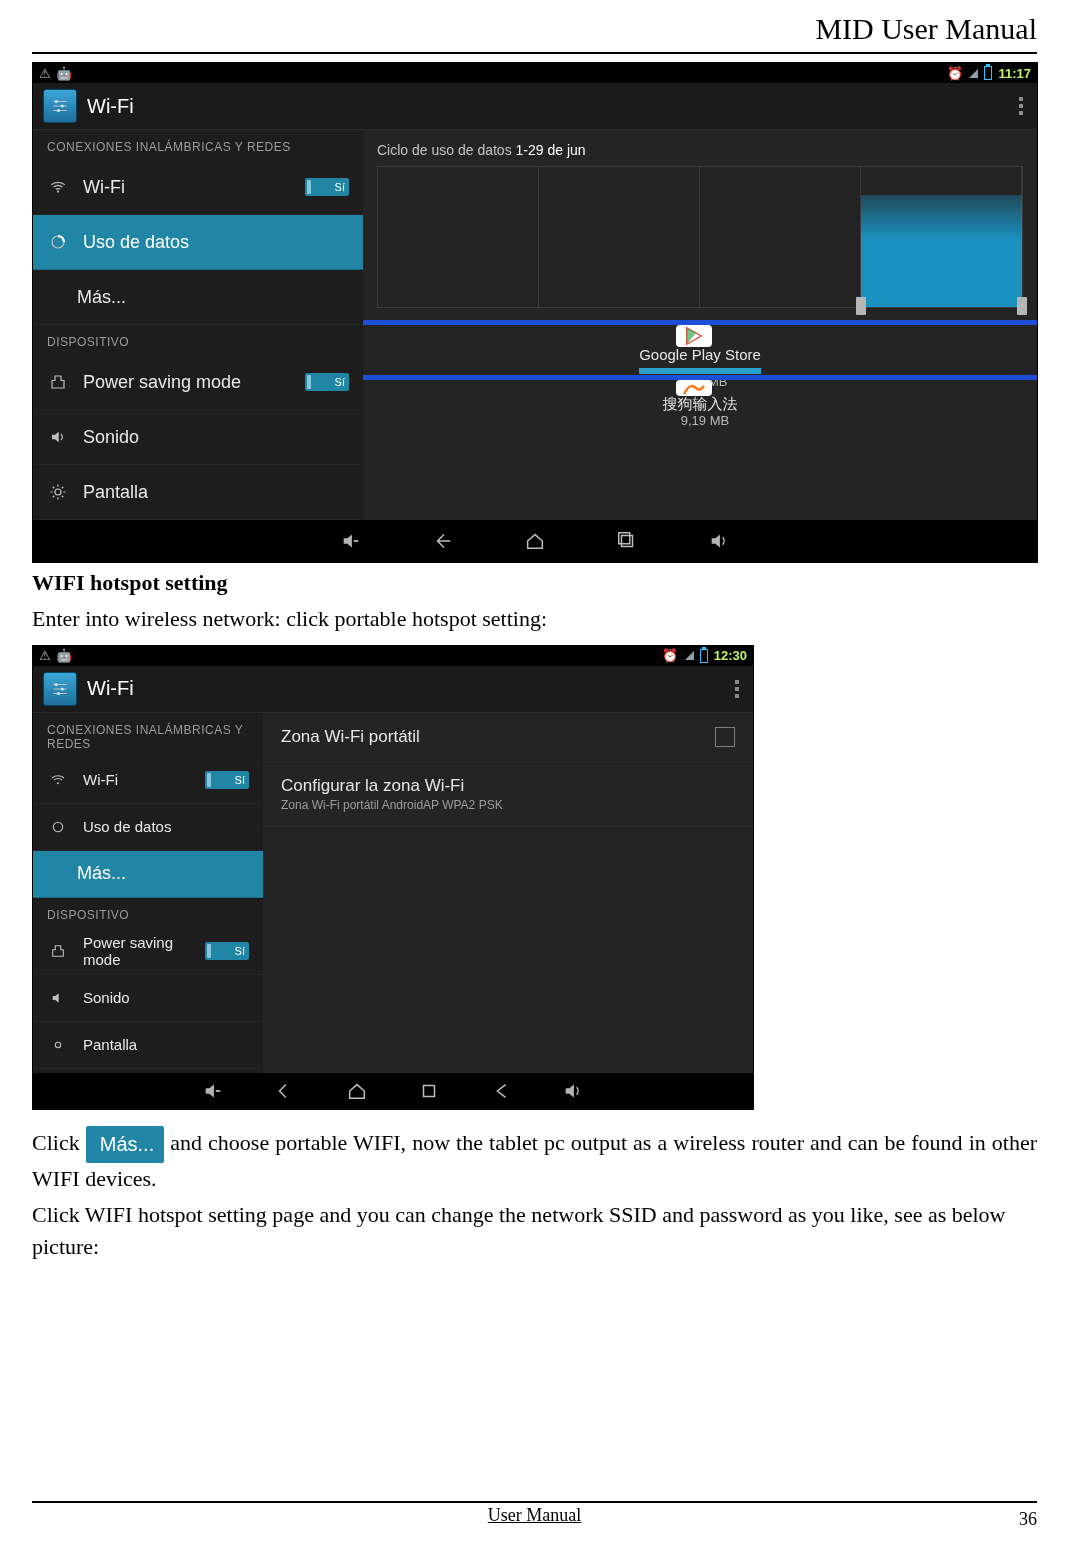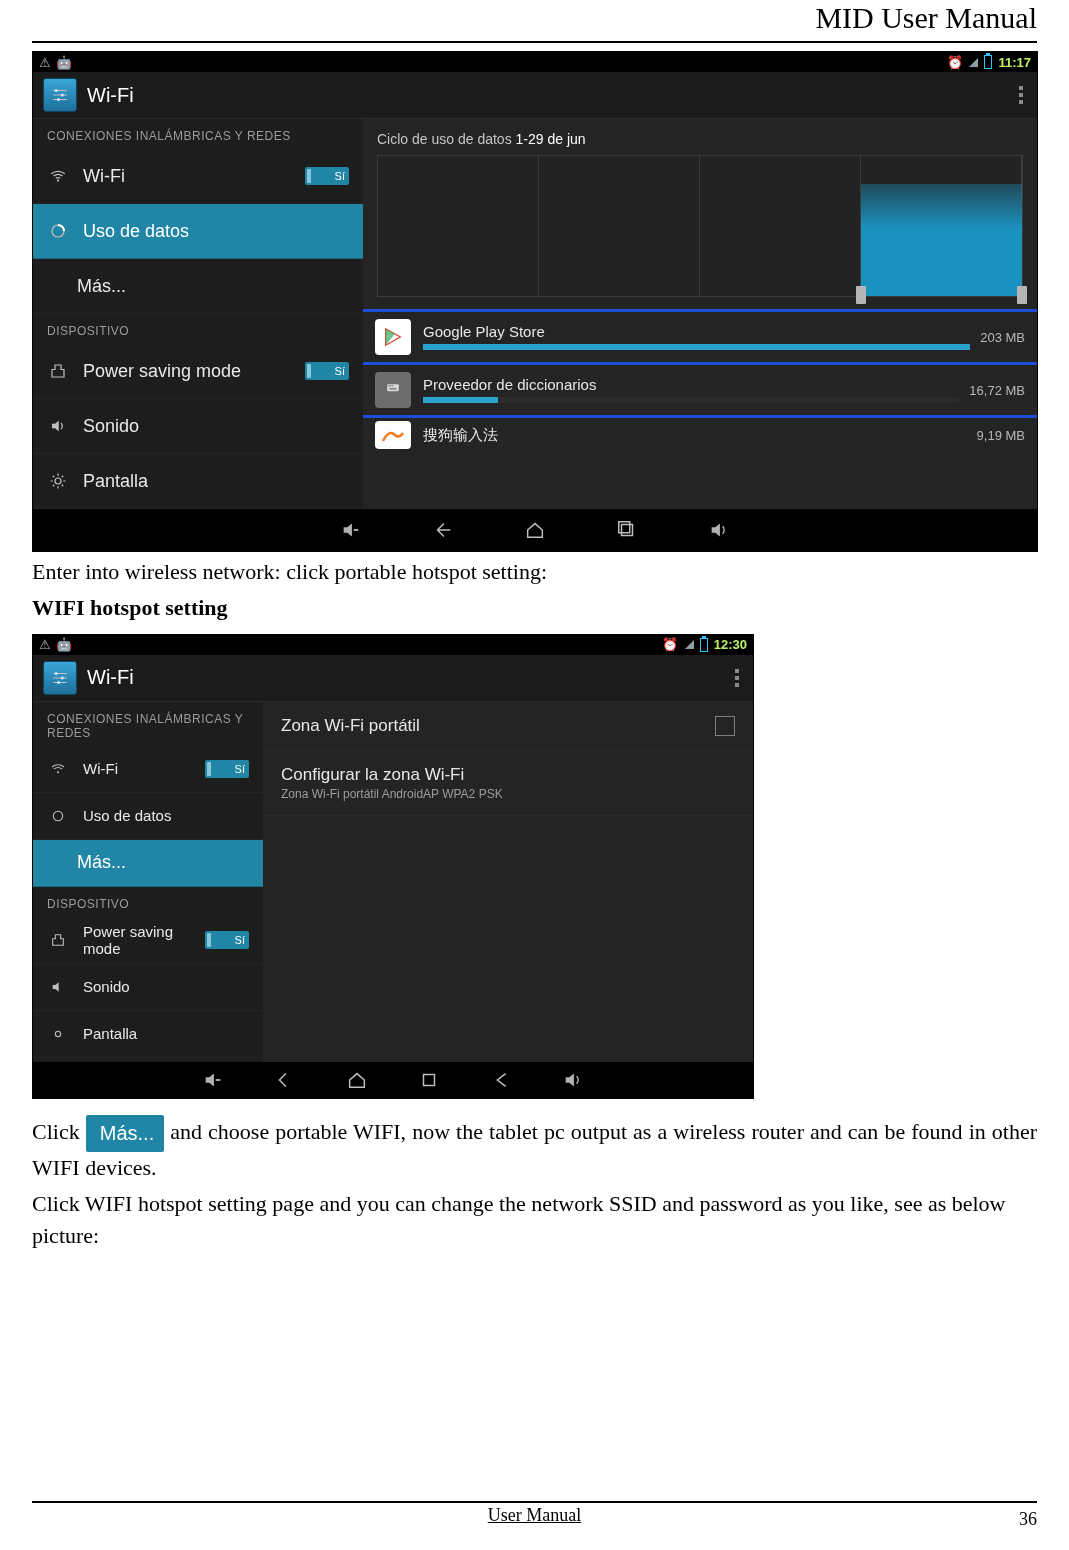--- a/index.html
+++ b/index.html
@@ -7,21 +7,21 @@
     padding: 0;
     font-family: "Times New Roman", Times, serif;
     background: #fff;
     color: #000;
   }
   .page {
     width: 1069px;
     height: 1550px;
     margin: 0 auto;
     box-sizing: border-box;
-    padding: 1px 32px 0 32px;
+    padding: 12px 32px 0 32px;
     position: relative;
   }
   .doc-header {
     text-align: right;
     font-size: 30px;
     margin-bottom: 6px;
   }
   .hr-top {
     border-top: 2px solid #000;
     margin: 0 0 8px 0;
@@ -149,22 +149,23 @@
   .chart .knob {
     position:absolute; bottom:-8px;
     width:10px; height:18px; border-radius:1px; background:#b5b5b5;
   }
   .chart .knob.l { left:75%; transform:translateX(-50%);}
   .chart .knob.r { right:0; transform:translateX(50%);}
   .chart-caption { margin-top:10px; font-size:14px; color:#9e9e9e; }
 
   .app-row {
     display:flex; align-items:center;
-    height:50px; border-top:3px solid #1d4ed8;
+    height:50px; border-top:5px solid #1d4ed8;
     padding: 0 12px;
+    flex-direction: column;
   }
   .app-row .thumb {
     width:36px; height:36px; border-radius:4px;
     background:#eee; margin-right:12px;
     display:flex; align-items:center; justify-content:center;
   }
   .app-row .body { flex:1; }
   .app-row .name { font-size:15px; color:#e6e6e6; line-height:1.1; }
   .app-row .bar {
     width:100%; height:6px; margin-top:4px;
@@ -351,38 +352,20 @@
         </div>
         <div class="body">
           <div class="name">Google Play Store</div>
           <div class="bar">
                 <div class="inner" style="width:100%"></div>
               </div>
         </div>
         <div class="size">203 MB</div>
       </div>
 
-      <div class="app-row">
-        <div class="thumb" style="background:#6d6d6d;">
-          <svg viewBox="0 0 24 24" width="20" height="14">
-                <rect x="2" y="2" width="20" height="12" rx="2" fill="#d9d9d9"></rect>
-                <rect x="4" y="4" width="2" height="2" fill="#6d6d6d"></rect>
-                <rect x="7" y="4" width="2" height="2" fill="#6d6d6d"></rect>
-                <rect x="10" y="4" width="2" height="2" fill="#6d6d6d"></rect>
-                <rect x="6" y="9" width="12" height="2" fill="#6d6d6d"></rect>
-              </svg>
-        </div>
-        <div class="body">
-          <div class="name">Proveedor de diccionarios</div>
-          <div class="bar">
-                <div class="inner" style="width:14%"></div>
-              </div>
-        </div>
-        <div class="size">16,72 MB</div>
-      </div>
 
       <div class="app-row" style="height:34px">
         <div class="thumb" style="background:#fff;height:28px;width:36px;">
           <svg viewBox="0 0 24 16" width="26" height="16">
                 <path d="M2 14c4-8 8-10 12-6 3 3 6 1 8-2" stroke="#f47b20" stroke-width="2.5" fill="none"></path>
               </svg>
         </div>
         <div class="body">
           <div class="name">搜狗输入法</div>
         </div>
@@ -416,22 +399,22 @@
         </span>
     <span class="nav-icon">
           <svg viewBox="0 0 24 24">
             <path fill="#b3b3b3" d="M4 9h4l5-4v14l-5-4H4z"></path>
             <path class="stroke" d="M16 8a6 6 0 010 8"></path>
           </svg>
         </span>
   </div>
 </div>
 
+<div class="body-text bold-line">WIFI hotspot setting</div>
 <div class="body-text">Enter into wireless network: click portable hotspot setting:</div>
-<div class="body-text bold-line">WIFI hotspot setting</div>
 
 <div class="shot shot2" style="margin-top:10px">
   <div class="status-bar">
     <div class="status-left">
       <span class="status-icon">⚠</span>
       <span class="status-icon">🤖</span>
     </div>
     <div class="status-right">
       <span class="status-icon">⏰</span>
       <span class="tri"></span>

